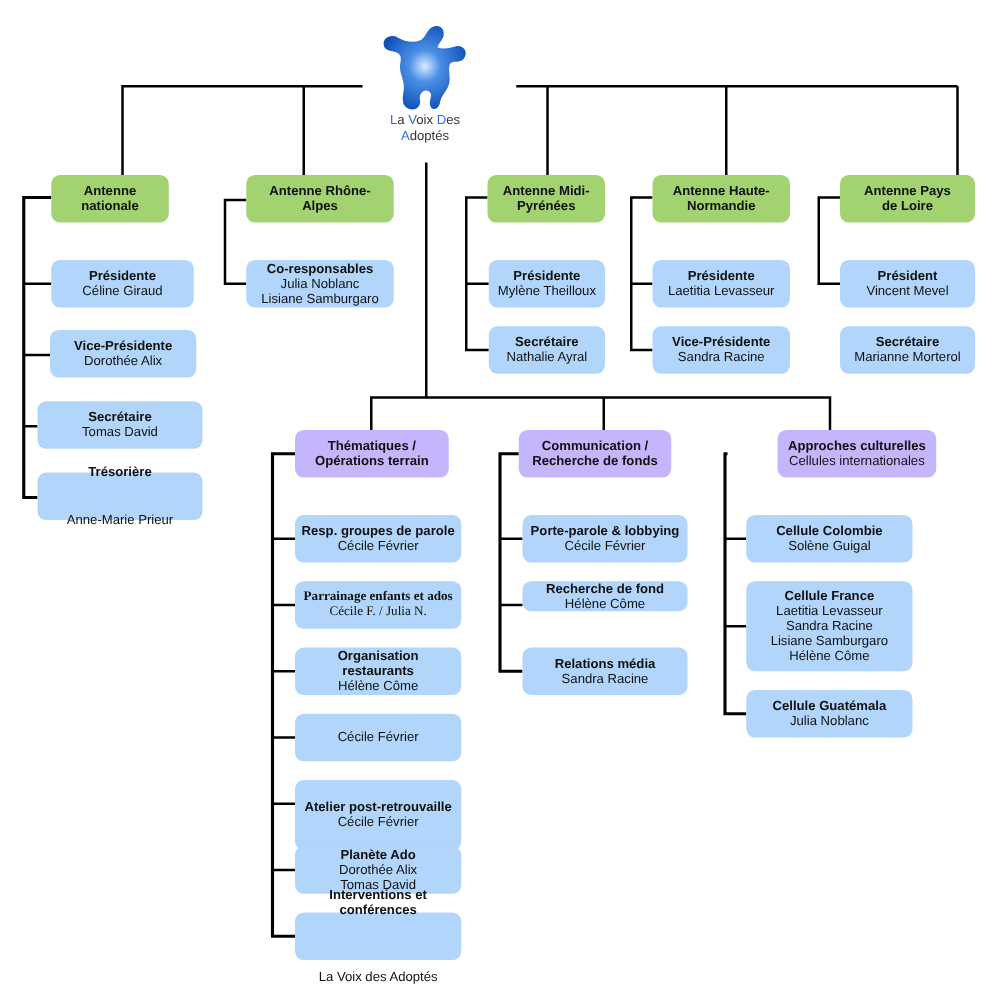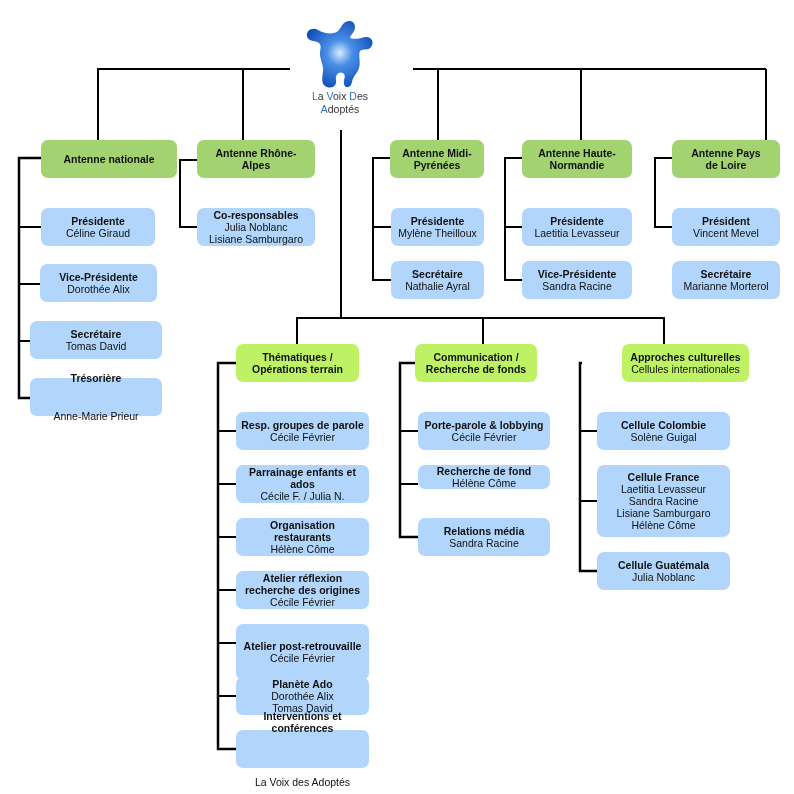--- a/index.html
+++ b/index.html
@@ -4,21 +4,21 @@
 <style>
   html, body { margin:0; padding:0; background:#ffffff; }
   body { width:794px; height:794px; position:relative; overflow:hidden;
          font-family:"Liberation Sans", sans-serif; color:#111; }
   #lines { position:absolute; left:0; top:0; width:794px; height:794px; }
   .box { position:absolute; box-sizing:border-box; border-radius:7px;
          display:flex; flex-direction:column; align-items:center; justify-content:center;
          text-align:center; font-size:10.5px; line-height:12px; padding:0 3px; }
   .green { background:#a3d270; }
   .blue  { background:#b1d5fb; }
-  .orange{ background:#bef264;justify-content:center; }
+  .orange{ background:#c4b5fd;justify-content:center; }
   .box .t { font-weight:bold; }
   .box .n { font-weight:normal; }
   #logo { position:absolute; left:298px; top:18px; width:84px; height:110px; text-align:center; }
   #logo svg { width:74px; height:72px; display:block; margin:0 auto; }
   #logo .cap { font-size:10.5px; line-height:13px; color:#333; }
   #logo .cap .hl { color:#2a6fd1; }
 </style>
 </head>
 <body>
 
@@ -67,21 +67,21 @@
       </radialGradient>
     </defs>
     <path fill="url(#g)" d="M40 6 C44 1 52 2 52 9 C52 14 48 16 47 20 C52 22 58 20 62 19 C68 18 72 24 68 29 C65 33 60 30 57 33 C55 37 58 44 56 50 C54 56 50 58 49 64 C48 70 42 71 41 66 C40 61 44 58 40 55 C36 53 32 57 33 62 C34 67 30 71 24 69 C18 67 19 60 20 54 C21 47 17 42 17 36 C17 31 19 28 16 25 C12 22 5 24 4 18 C3 12 10 9 15 12 C20 15 26 16 31 15 C36 14 37 10 40 6 Z"></path>
   </svg>
   <div class="cap">
     <span class="hl">L</span><span>a </span><span class="hl">V</span><span>oix </span><span class="hl">D</span><span>es</span><br>
     <span class="hl">A</span><span>doptés</span>
   </div>
 </div>
 
-<div class="box green" style="left:41px;top:140px;width:136px;height:38px;">
+<div class="box green" style="left:41px;top:140px;width:94px;height:38px;">
   <span class="t">Antenne nationale</span>
 </div>
 <div class="box green" style="left:197px;top:140px;width:118px;height:38px;">
   <span class="t" style="width:100px">Antenne Rhône-Alpes</span>
 </div>
 <div class="box green" style="left:390px;top:140px;width:94px;height:38px;">
   <span class="t" style="width:80px">Antenne Midi-Pyrénées</span>
 </div>
 <div class="box green" style="left:522px;top:140px;width:110px;height:38px;">
   <span class="t" style="width:96px">Antenne Haute-Normandie</span>
@@ -148,30 +148,29 @@
 </div>
 <div class="box orange" style="left:582px;top:344px;width:127px;height:38px;margin-left:40px;">
   <span class="t">Approches culturelles</span>
   <span class="n">Cellules internationales</span>
 </div>
 
 <div class="box blue" style="left:236px;top:412px;width:133px;height:38px;">
   <span class="t">Resp. groupes de parole</span>
   <span class="n">Cécile Février</span>
 </div>
-<div class="box blue" style="left:236px;top:465px;width:133px;height:38px;">
+<div class="box blue" style="left:236px;top:465px;width:133px;height:38px;font-family:Liberation Serif, serif;">
   <span class="t" style="width:120px">Parrainage enfants et ados</span>
   <span class="n">Cécile F. / Julia N.</span>
 </div>
 <div class="box blue" style="left:236px;top:518px;width:133px;height:38px;">
   <span class="t" style="width:90px">Organisation restaurants</span>
   <span class="n">Hélène Côme</span>
 </div>
 <div class="box blue" style="left:236px;top:571px;width:133px;height:38px;">
-  <span class="t" style="width:128px">Atelier réflexion recherche des origines</span>
   <span class="n">Cécile Février</span>
 </div>
 <div class="box blue" style="left:236px;top:624px;width:133px;height:56px;">
   <span class="t">Atelier post-retrouvaille</span>
   <span class="n">Cécile Février</span>
 </div>
 <div class="box blue" style="left:236px;top:677px;width:133px;height:38px;">
   <span class="t">Planète Ado</span>
   <span class="n">Dorothée Alix</span>
   <span class="n">Tomas David</span>

